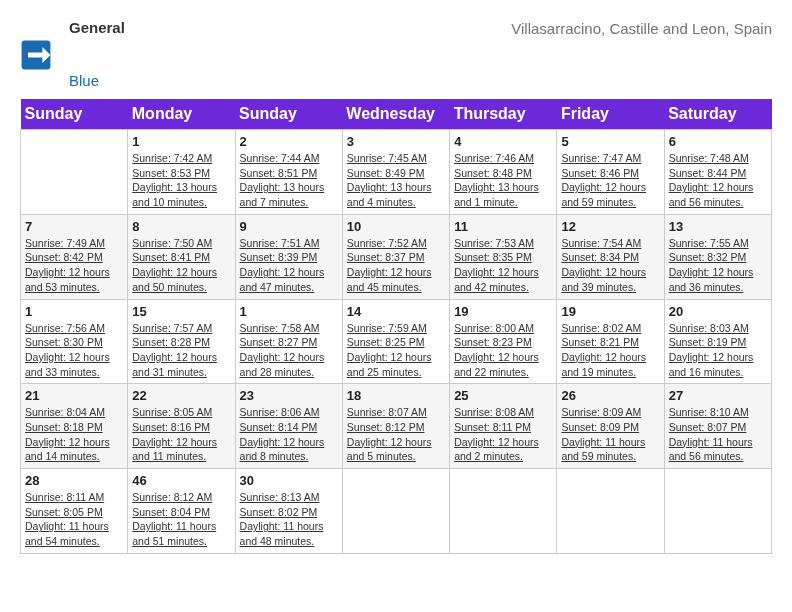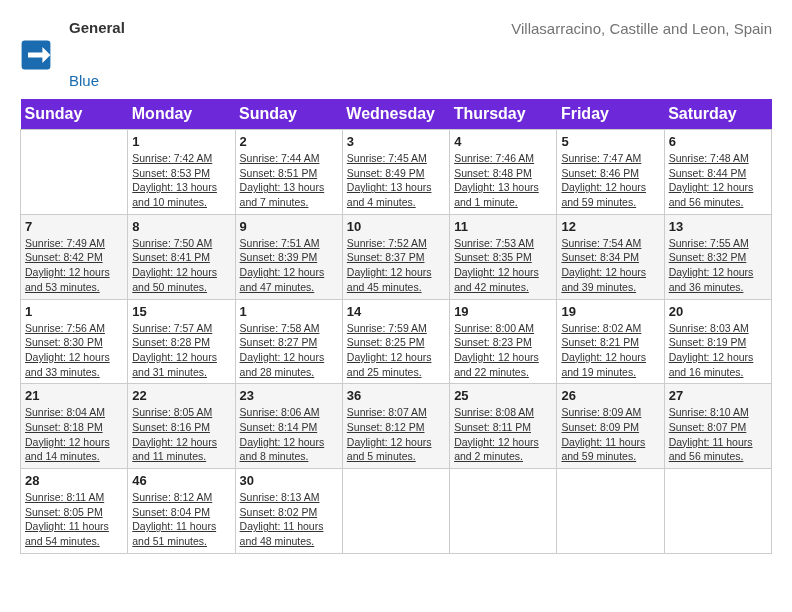--- a/index.html
+++ b/index.html
@@ -294,21 +294,21 @@
       </td>
         <td>
         <div class="day-num">23</div>
         <div class="day-info">
           Sunrise: 8:06 AM<br>
           Sunset: 8:14 PM<br>
           Daylight: 12 hours and 8 minutes.
         </div>
       </td>
         <td>
-        <div class="day-num">36</div>
+        <div class="day-num">18</div>
         <div class="day-info">
           Sunrise: 8:07 AM<br>
           Sunset: 8:12 PM<br>
           Daylight: 12 hours and 5 minutes.
         </div>
       </td>
         <td>
         <div class="day-num">25</div>
         <div class="day-info">
           Sunrise: 8:08 AM<br>

